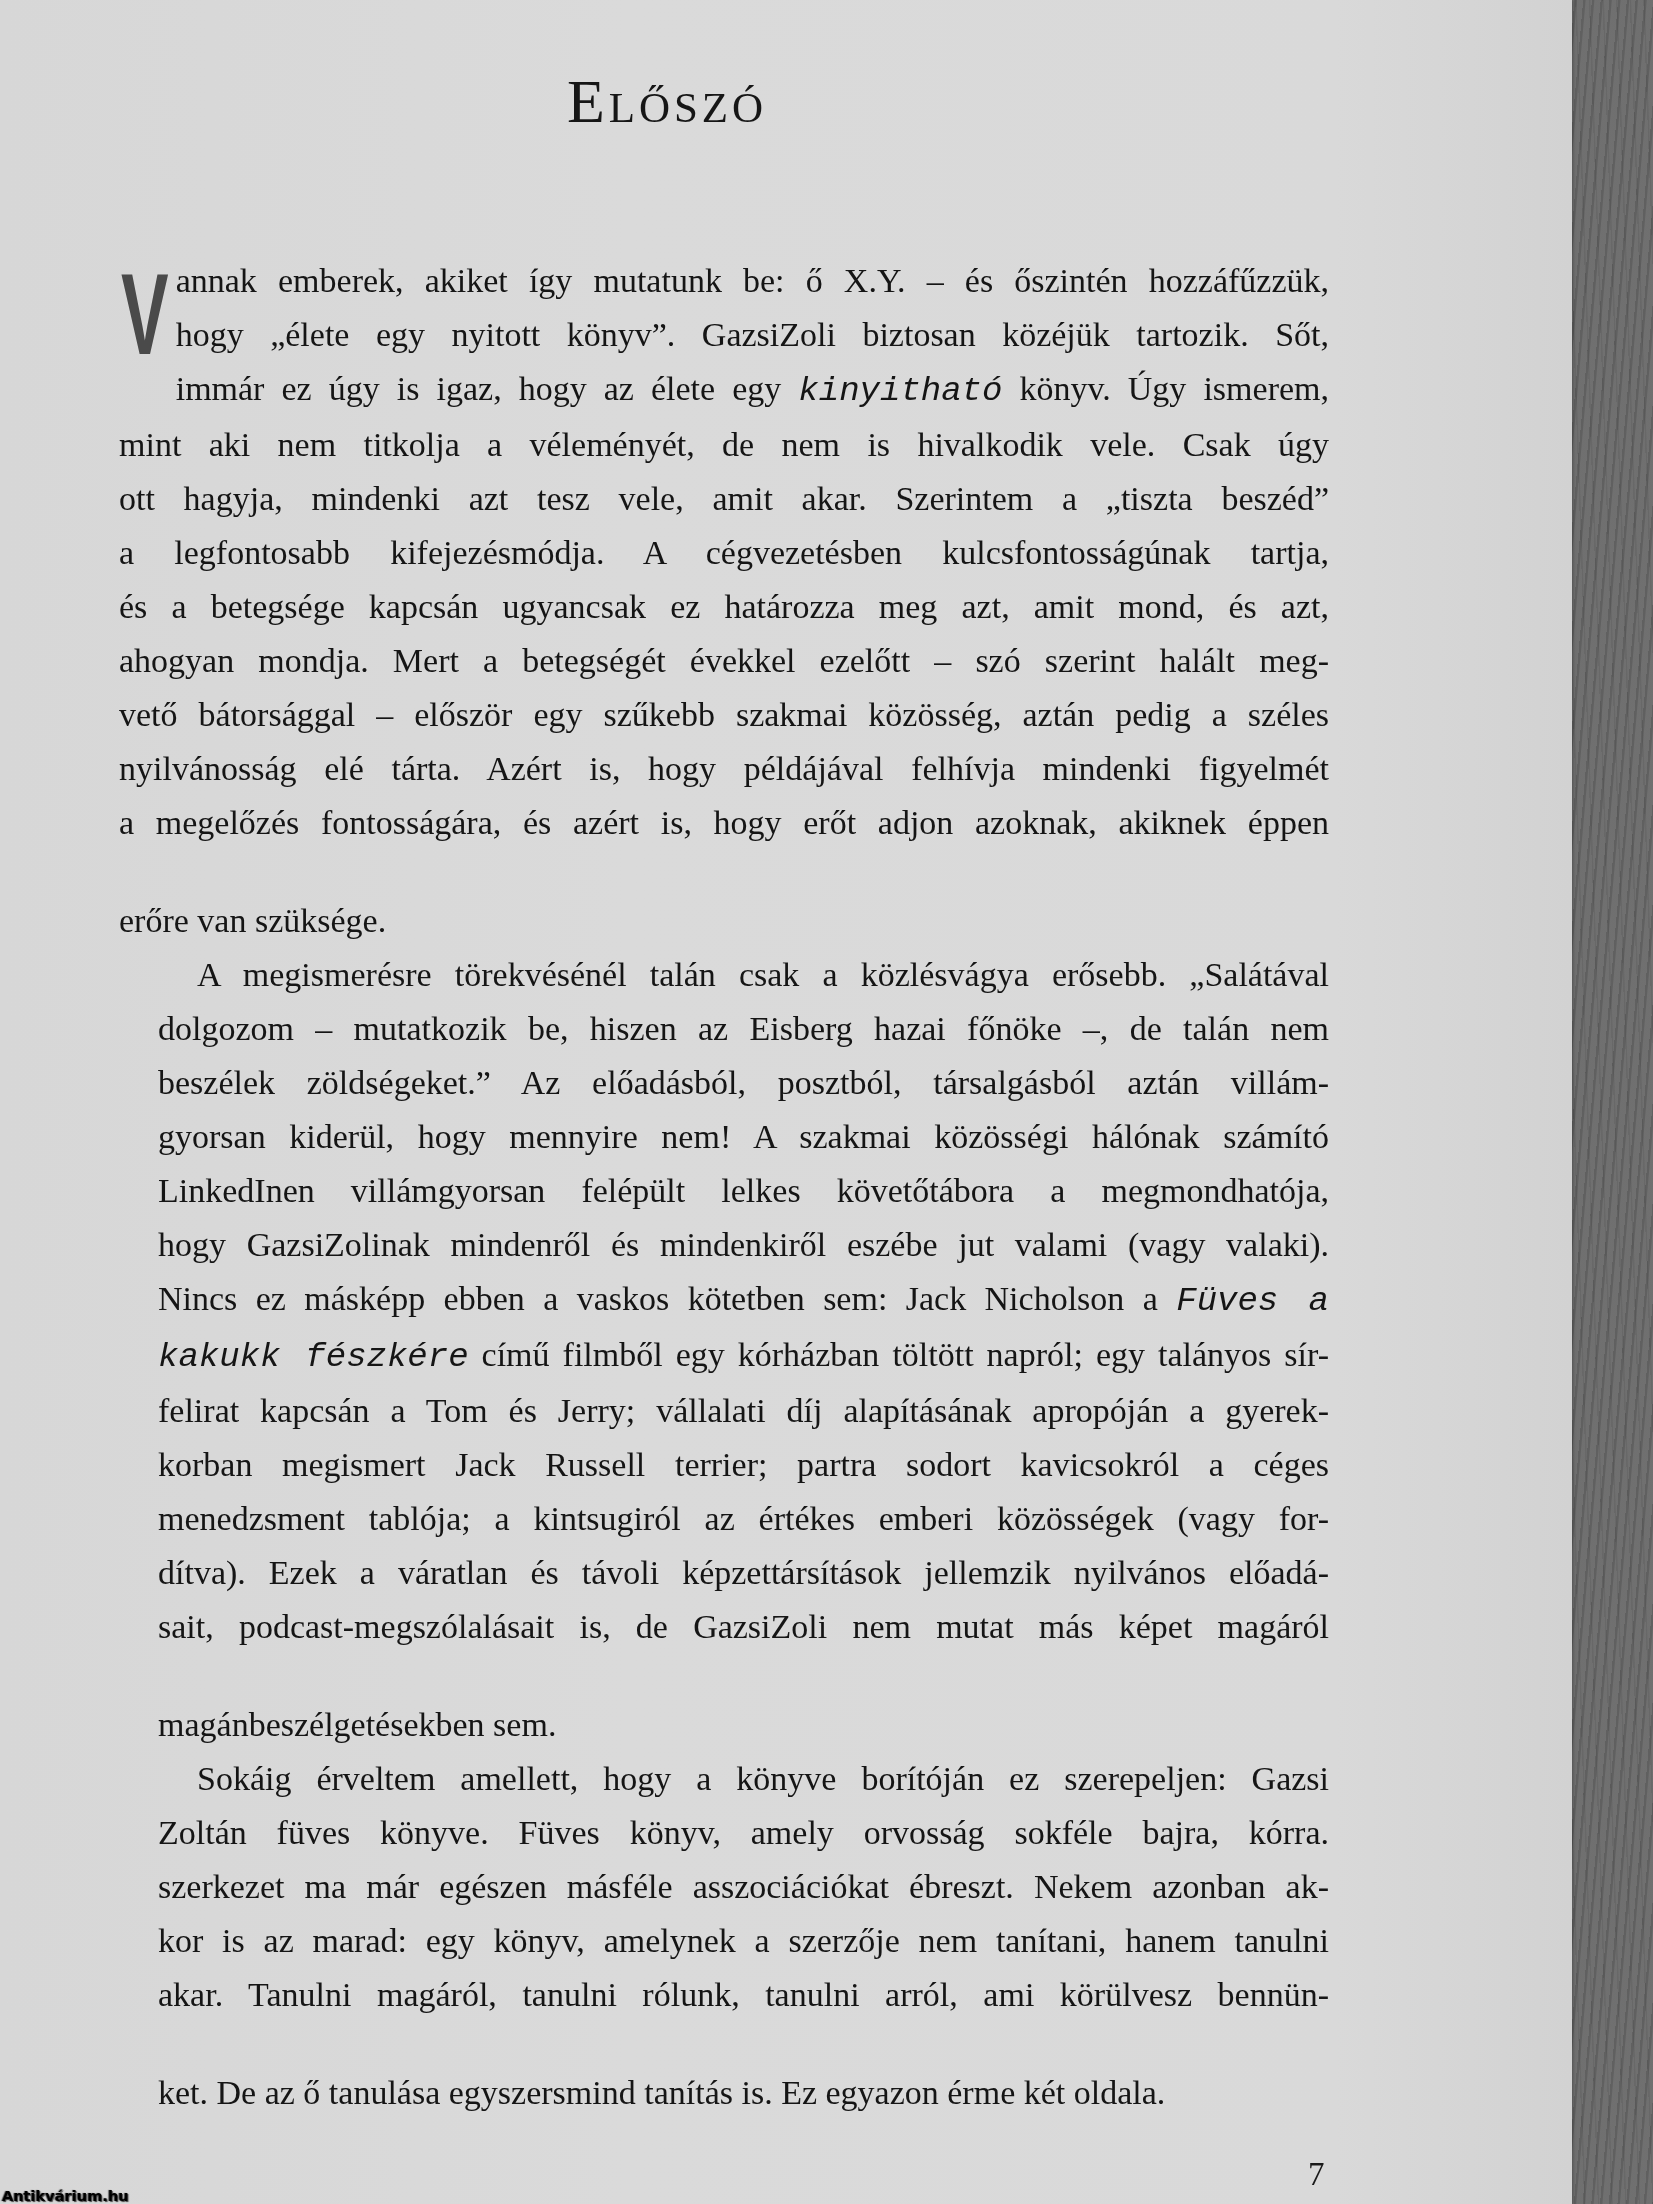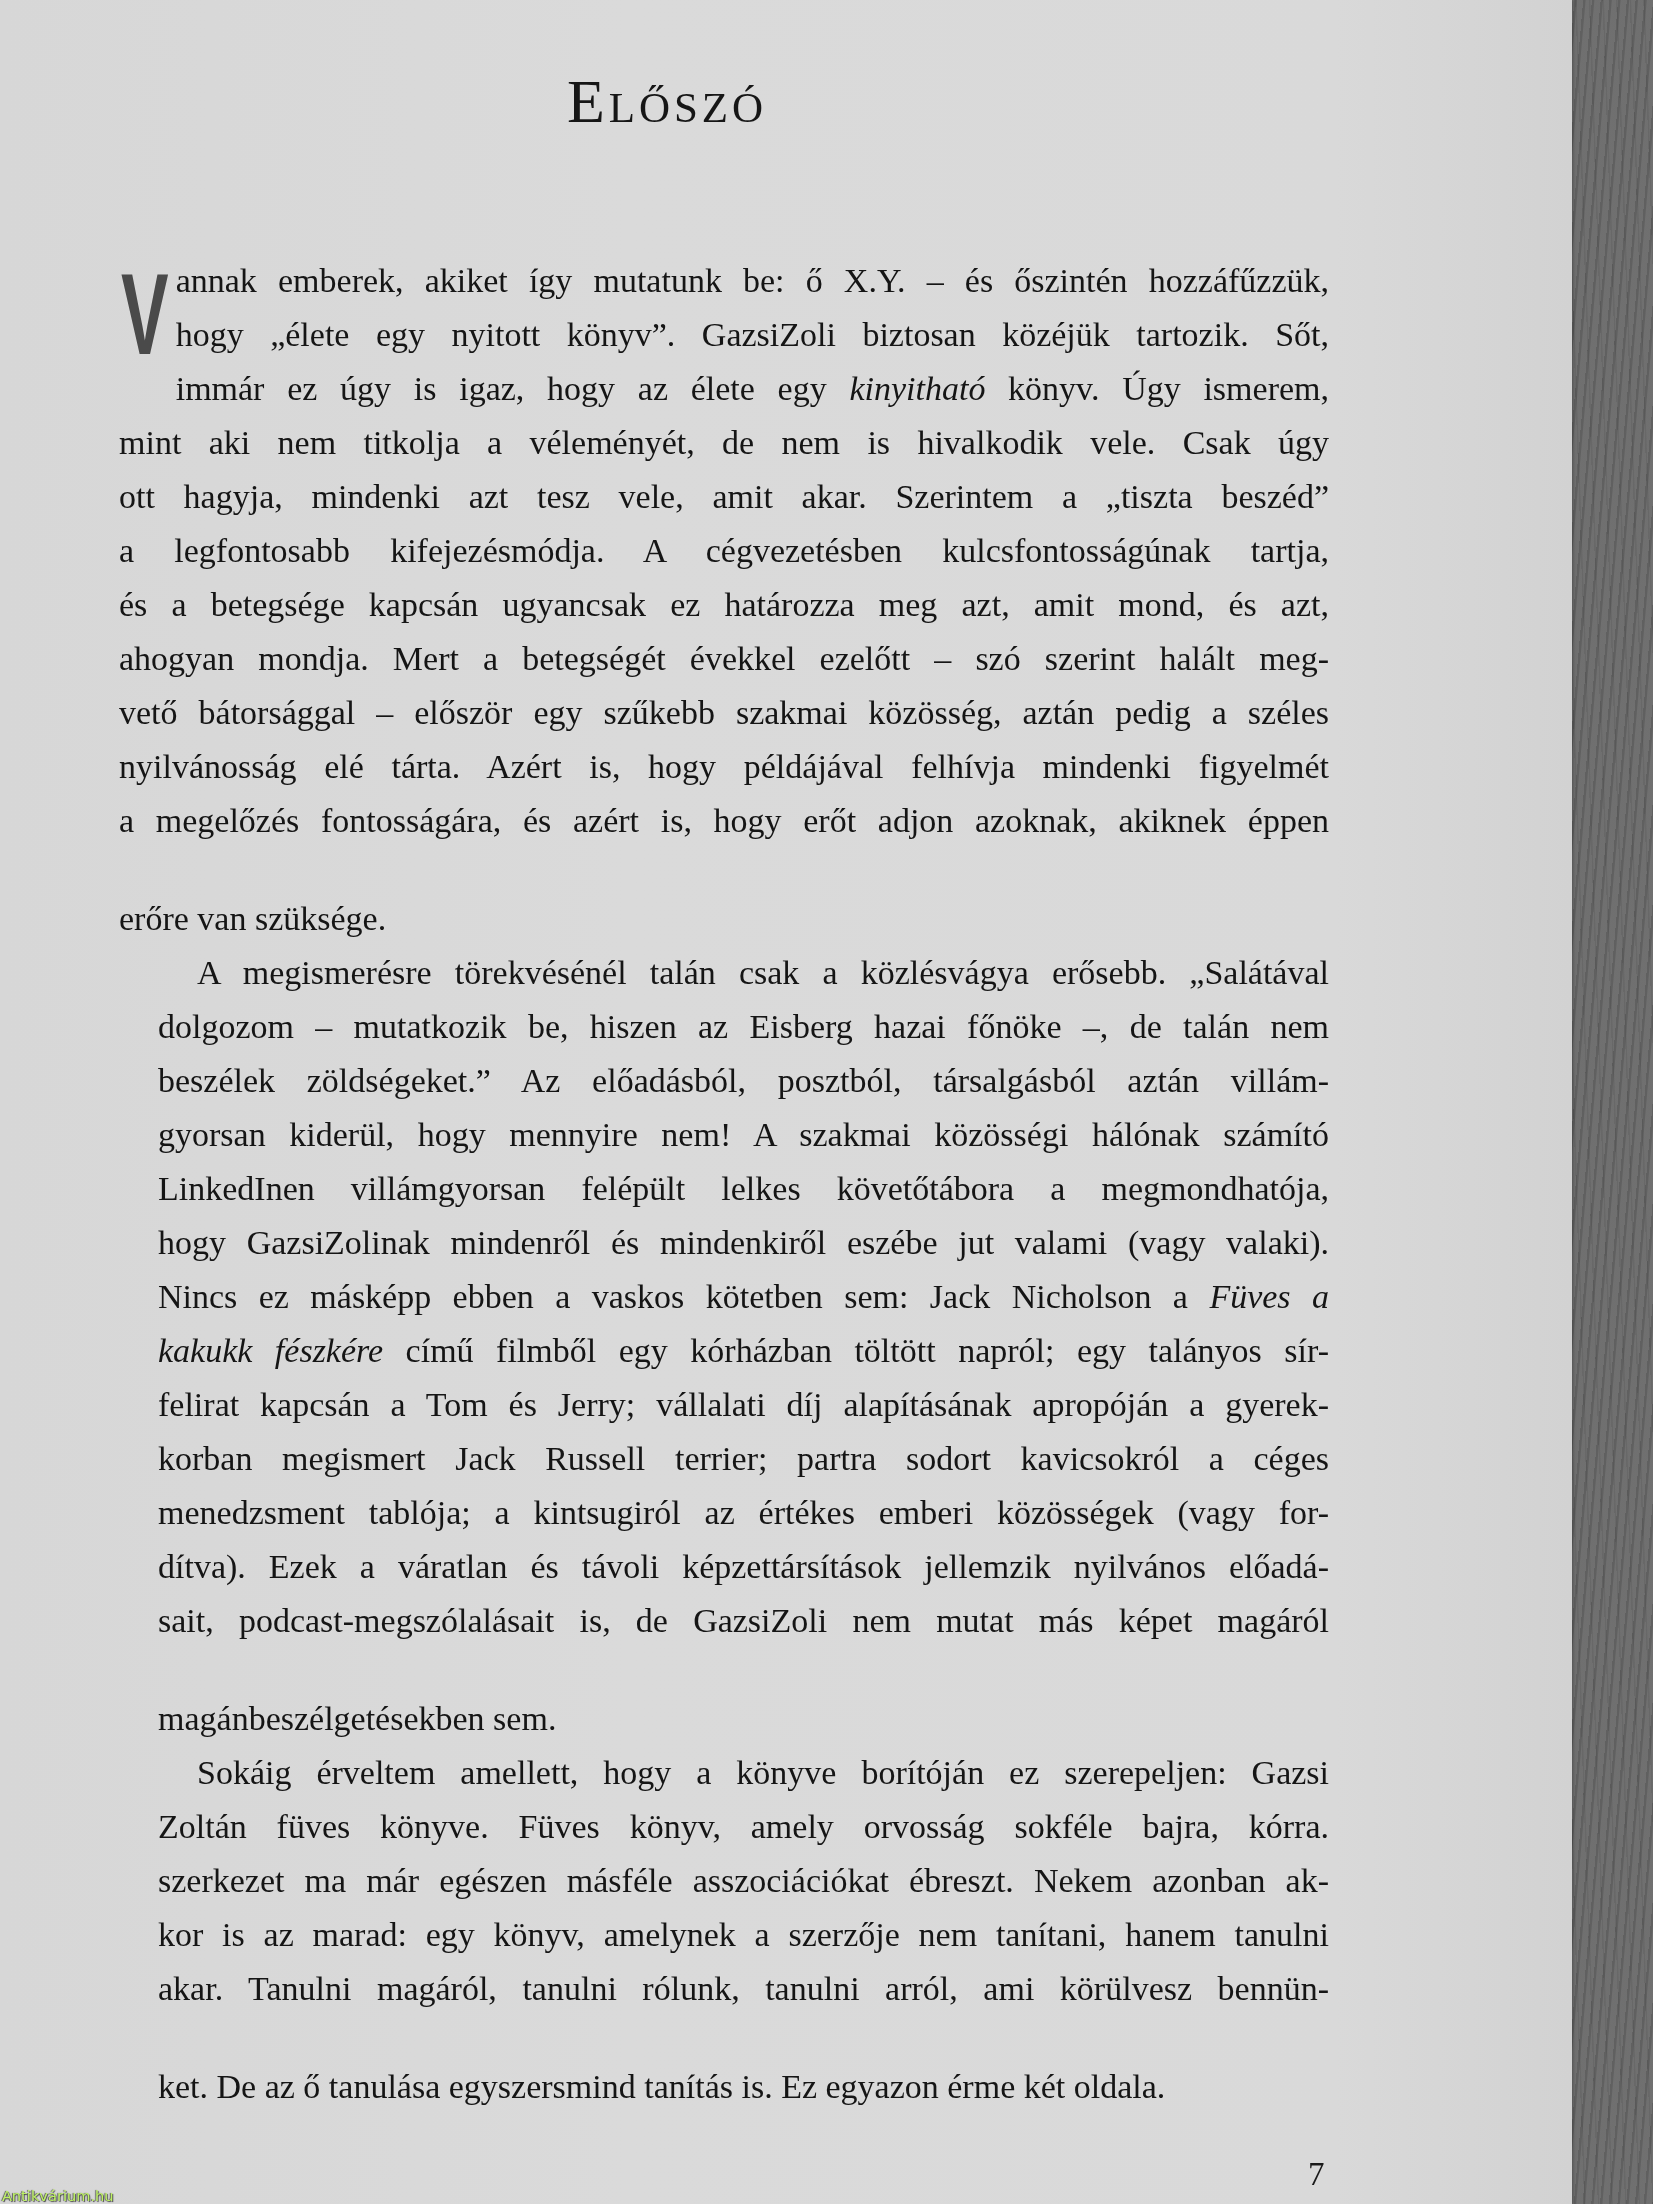--- a/index.html
+++ b/index.html
@@ -95,36 +95,37 @@
     margin: 13.6px 5.8px 0 1.9px;
     transform: scaleX(0.62);
     transform-origin: left top;
     width: 49px;
   }
   .line.cap1, .line.cap2 {
     margin-left: 26px;
   }
   em {
     font-style: italic;
+    font-family: Liberation Mono, monospace;
   }
   .page-number {
     position: absolute;
     top: 2156px;
     left: 1308px;
     font-size: 33px;
     color: #1a1a1a;
   }
   .watermark {
     position: absolute;
     left: 1.9px;
     top: 2187px;
     font-family: "DejaVu Sans", sans-serif;
-    font-weight: normal;
+    font-weight: bold;
     font-size: 14.6px;
-    color: #bef264;
+    color: #000000;
     text-shadow: 1px 1px 1px #444, -1px 0 1px #555;
     letter-spacing: 0px;
   }
 </style>
 </head>
 <body>
 
 <div class="bg-texture"></div>
 
 <div class="page">

